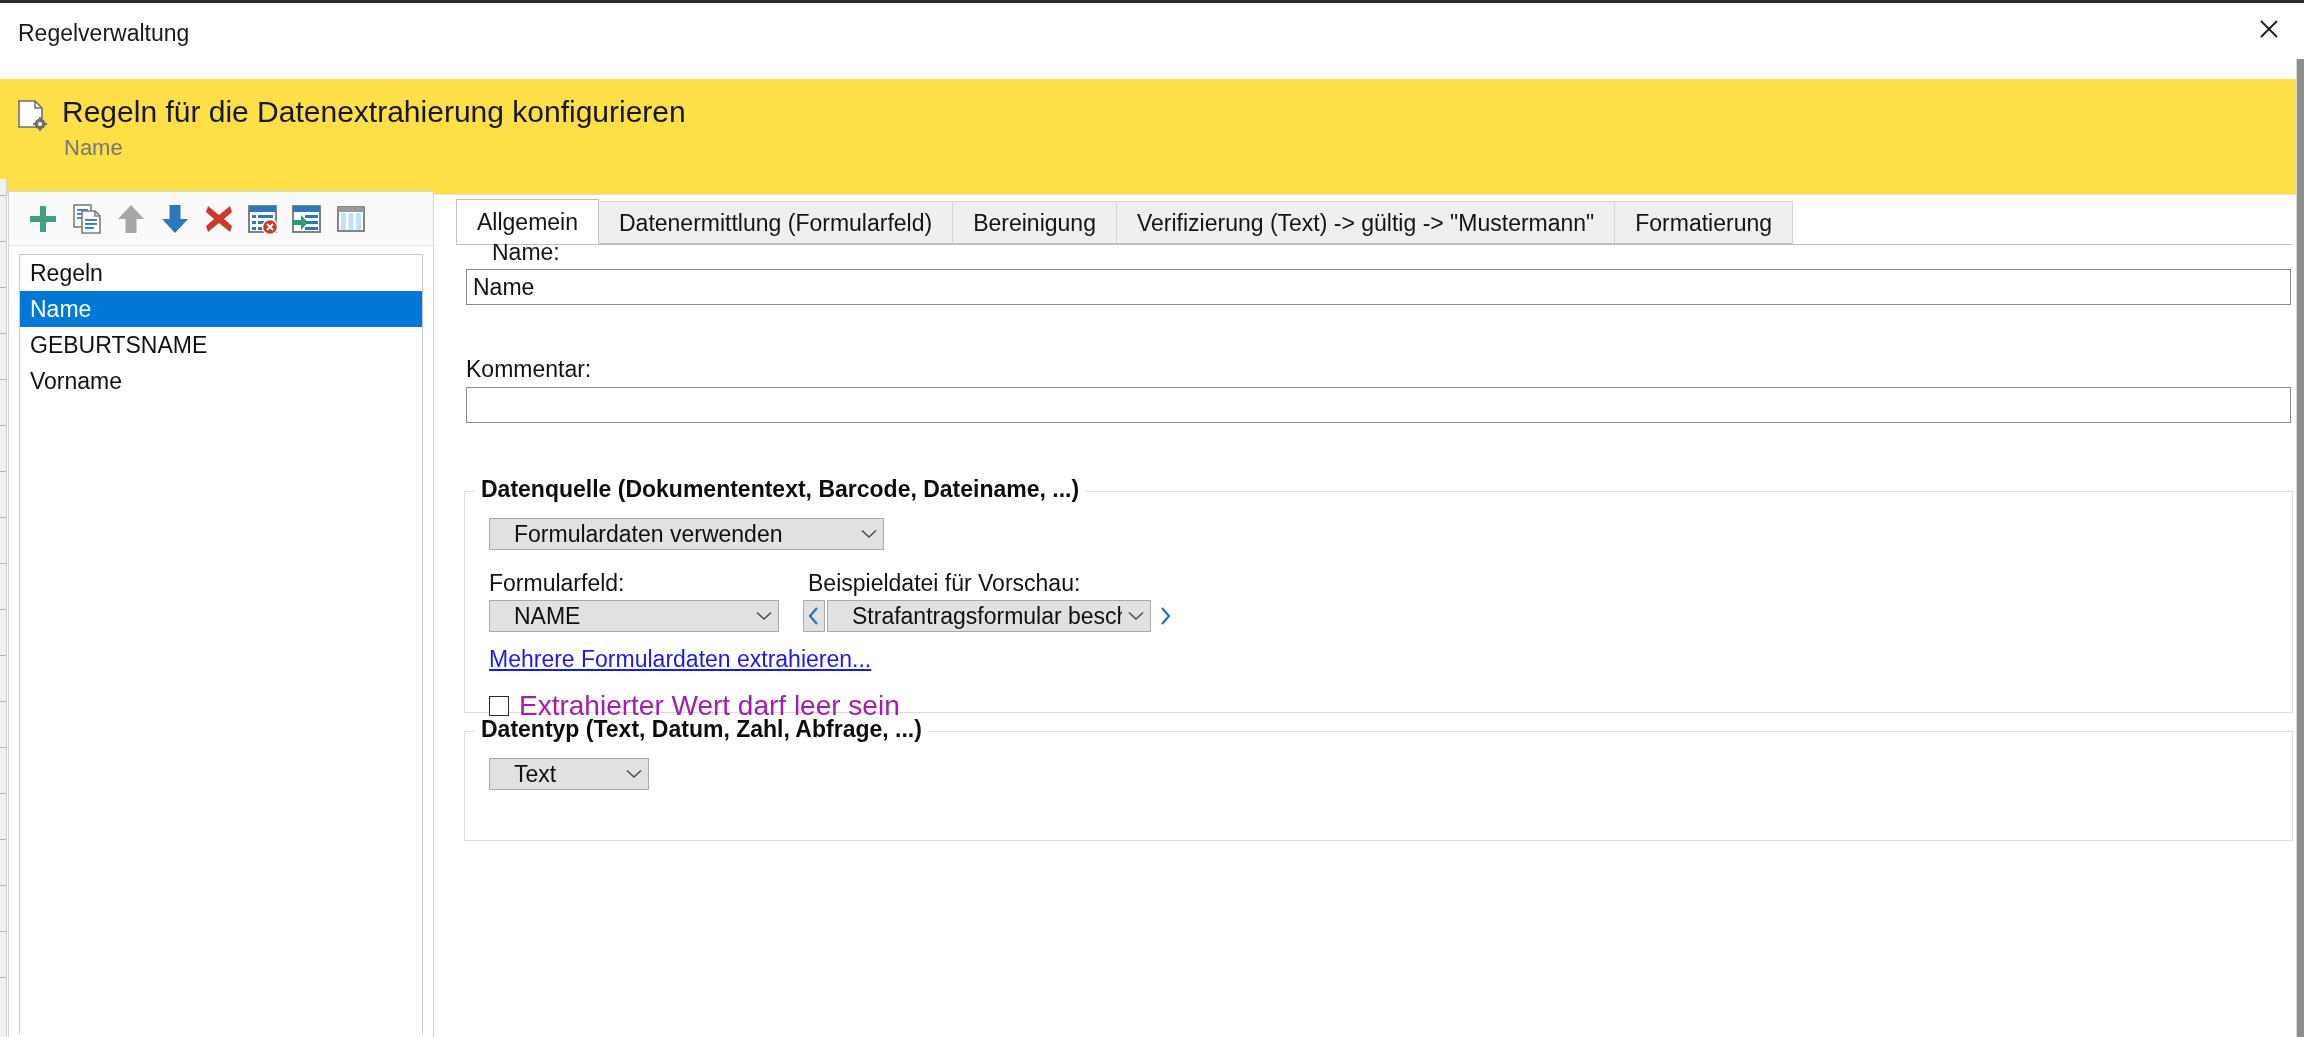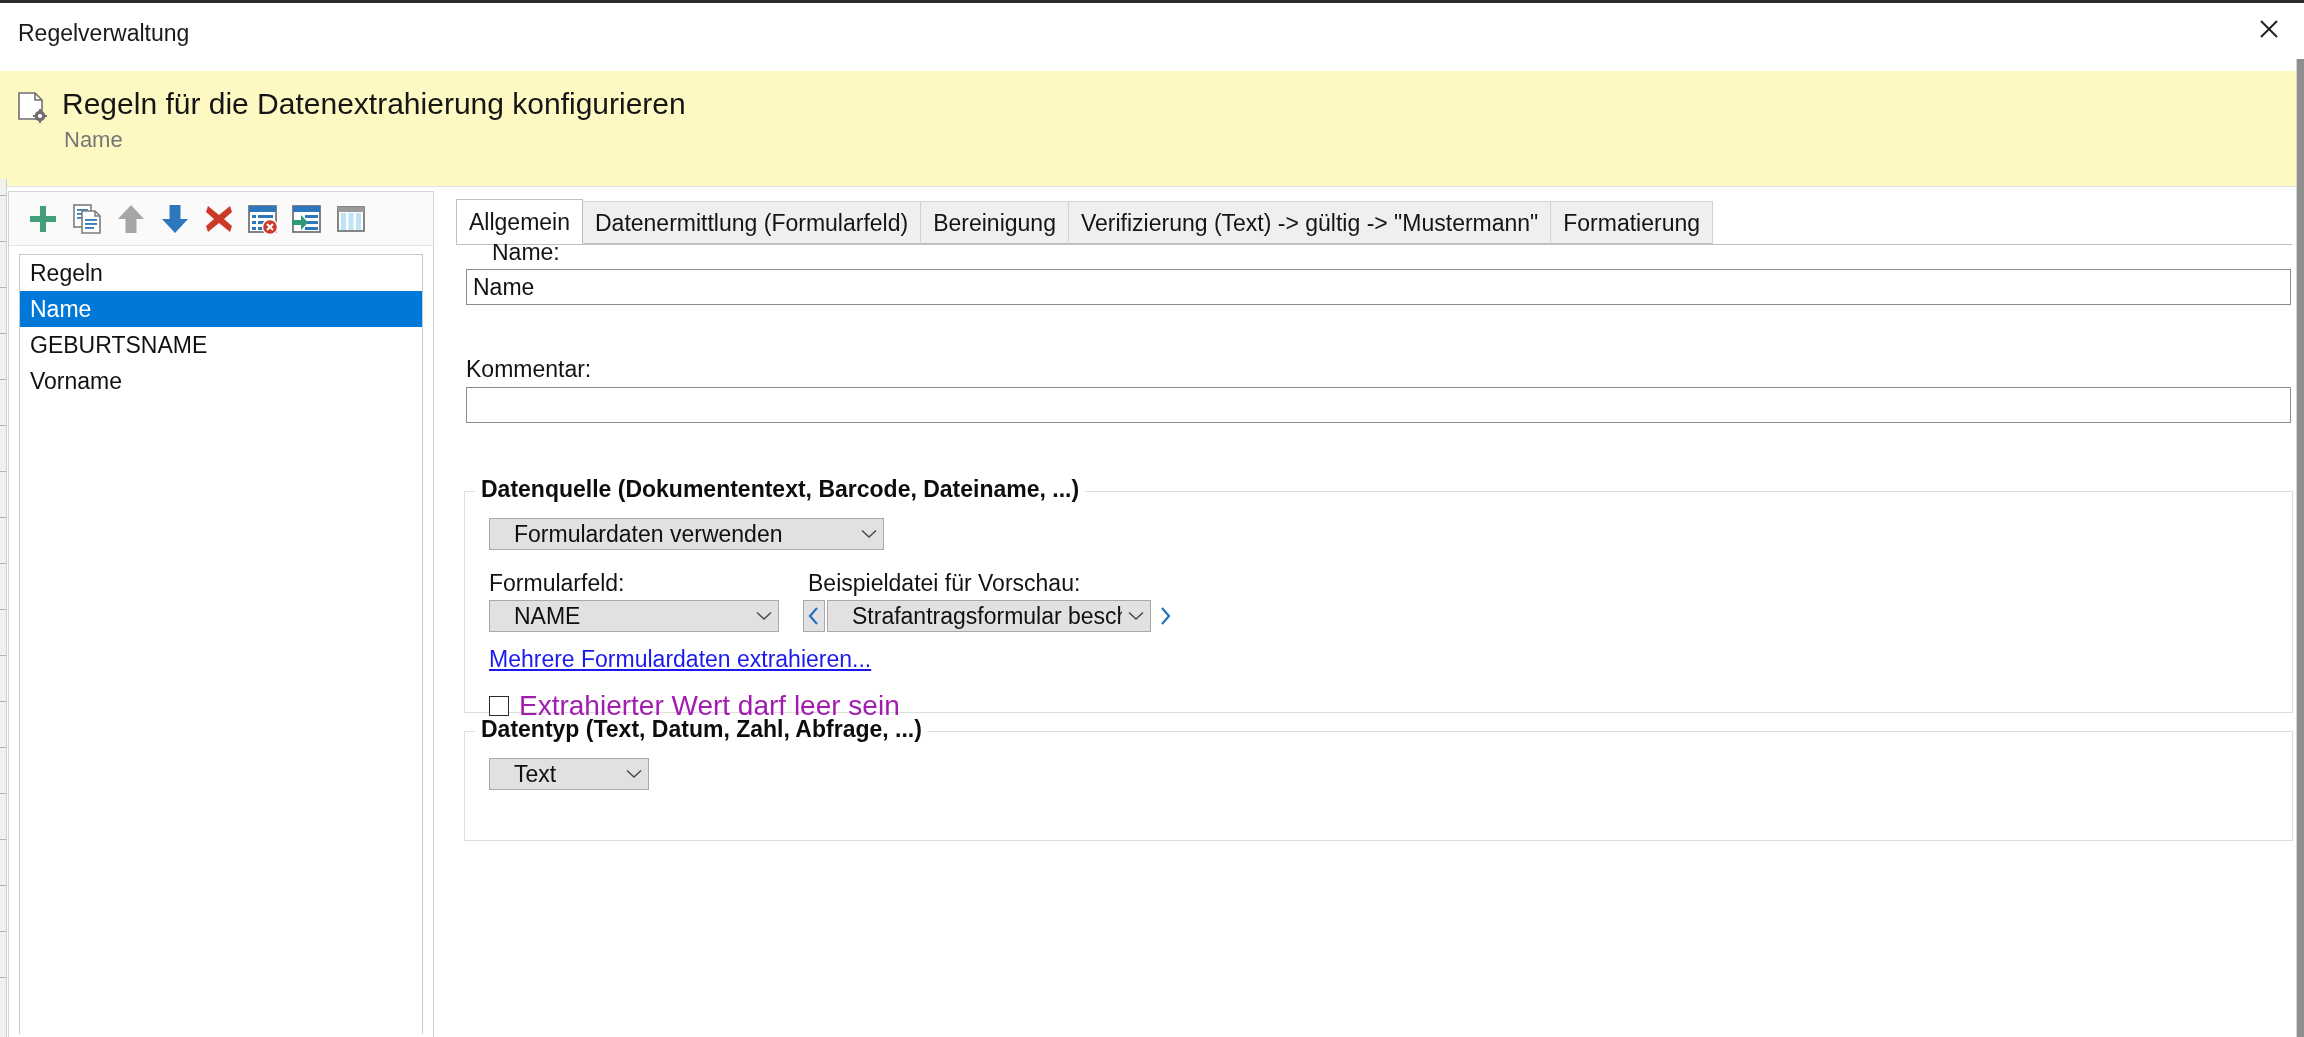--- a/index.html
+++ b/index.html
@@ -41,23 +41,23 @@
     display: flex;
     align-items: center;
     justify-content: center;
     cursor: pointer;
   }
   #close-button svg { display: block; }
 
   
   #header {
     position: absolute;
-    left: 0; top: 68px;
+    left: 0; top: 76px;
     width: 2304px; height: 116px;
-    background: #fef9c3;
+    background: #fde047;
     border-bottom: 1px solid #e2e2e2;
   }
   #header-icon {
     position: absolute;
     left: 16px; top: 20px;
     width: 34px; height: 36px;
   }
   #header-title {
     position: absolute;
     left: 62px; top: 14px;
@@ -153,21 +153,21 @@
     position: absolute;
     left: 12px; top: 10px;
     width: 1836px; height: 44px;
     border-bottom: 1px solid #bfbfbf;
     display: flex;
     align-items: flex-end;
   }
   .tab {
     height: 43px;
     line-height: 43px;
-    padding: 0 12px;
+    padding: 0 20px;
     font-size: 23px;
     color: #141414;
     background: #efefef;
     border-left: 1px solid #d3d3d3;
     border-top: 1px solid #d3d3d3;
     border-right: 1px solid #d3d3d3;
     border-bottom: 1px solid #bfbfbf;
     white-space: nowrap;
     cursor: pointer;
     margin-right: -1px;

